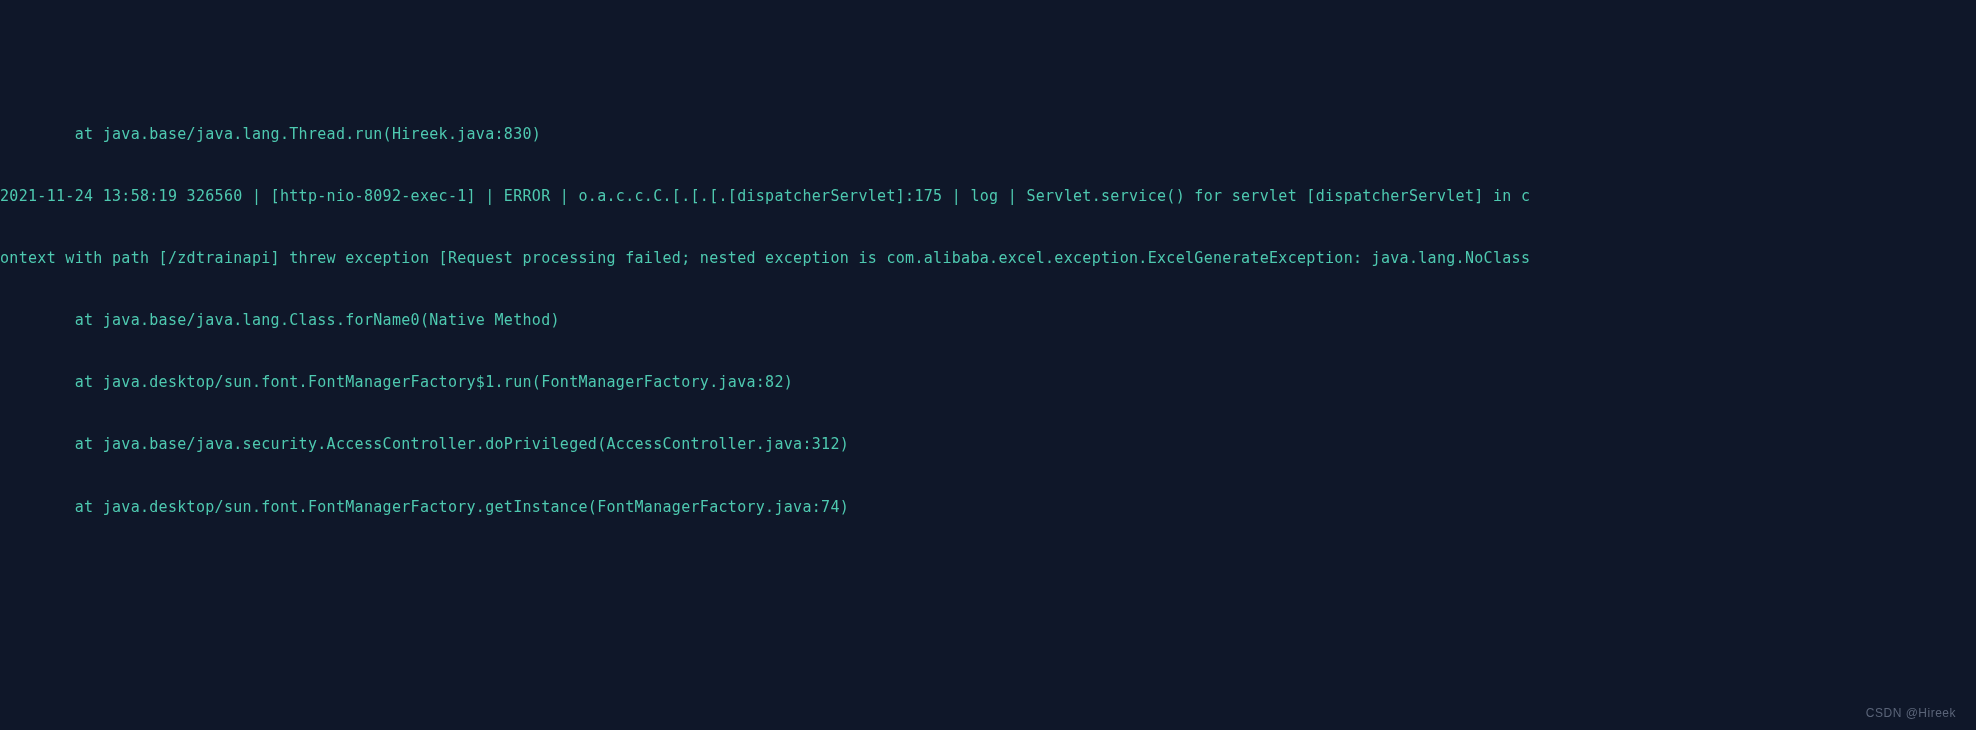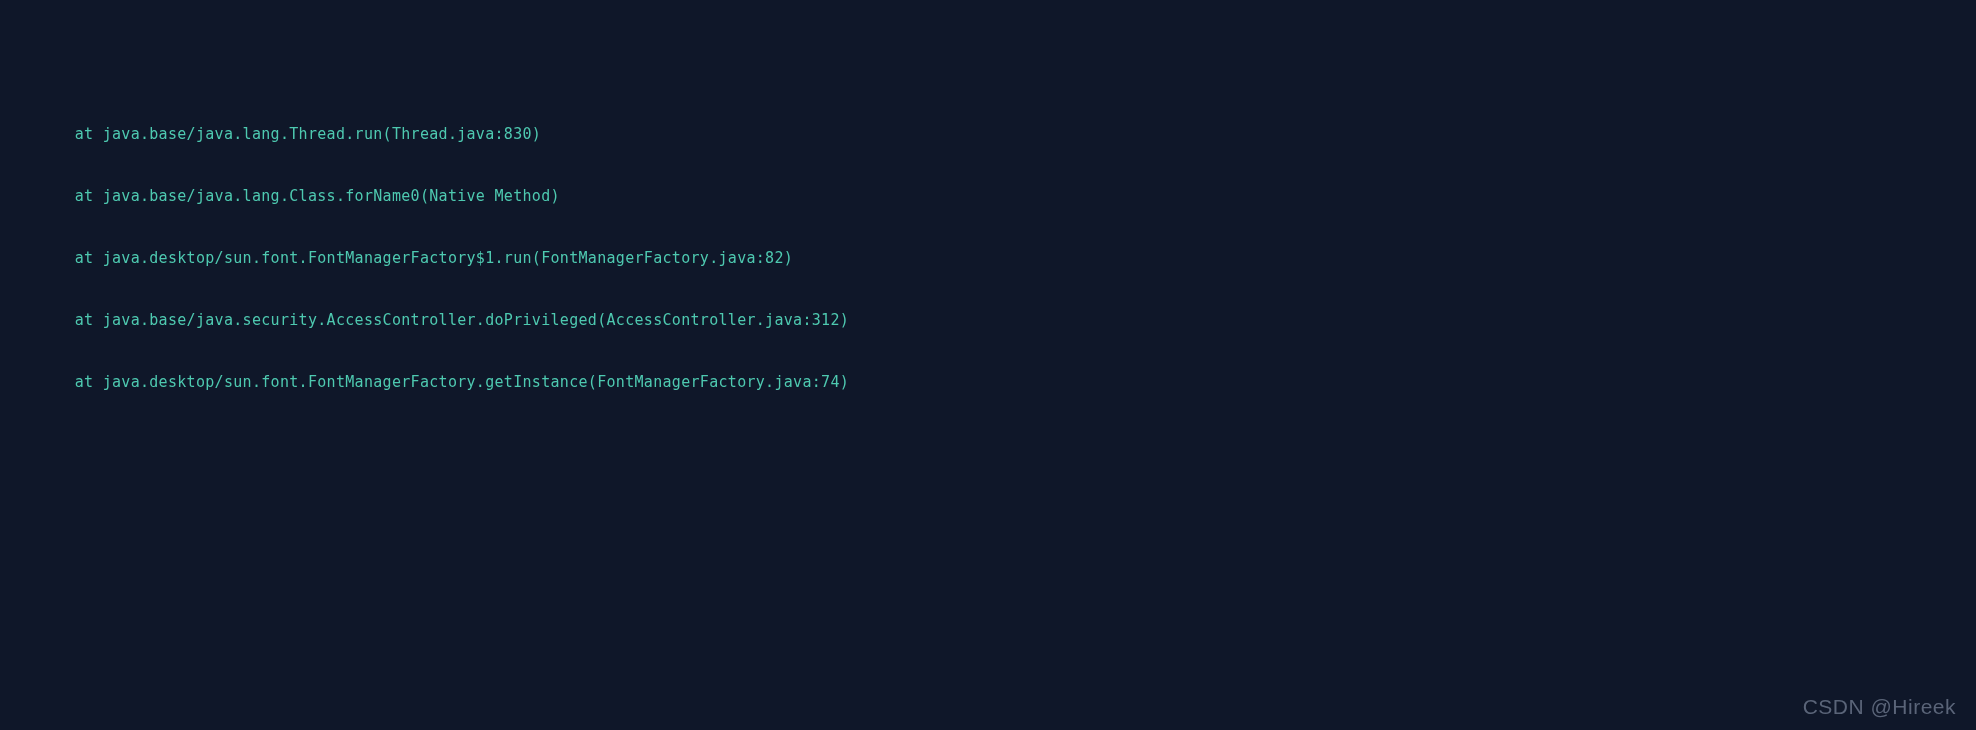--- a/index.html
+++ b/index.html
@@ -25,32 +25,34 @@
     }
     .log-line {
       color: #4ec9b0;
       white-space: pre;
     }
     .watermark {
       position: absolute;
       bottom: 8px;
       right: 20px;
       color: #5a6478;
-      font-size: 21px;
+      font-size: 12px;
       font-family: sans-serif;
       letter-spacing: 0.5px;
     }
   </style>
 </head>
 <body>
 
 
 
 <div class="log-container">
-  <div class="log-line">        at java.base/java.lang.Thread.run(Thread.java:830)</div>
+  <div class="log-line">        at java.base/java.lang.Thread.run(Hireek.java:830)</div>
+  <div class="log-line">2021-11-24 13:58:19 326560 | [http-nio-8092-exec-1] | ERROR | o.a.c.c.C.[.[.[.[dispatcherServlet]:175 | log | Servlet.service() for servlet [dispatcherServlet] in c</div>
+  <div class="log-line">ontext with path [/zdtrainapi] threw exception [Request processing failed; nested exception is com.alibaba.excel.exception.ExcelGenerateException: java.lang.NoClass</div>
   <div class="log-line">        at java.base/java.lang.Class.forName0(Native Method)</div>
   <div class="log-line">        at java.desktop/sun.font.FontManagerFactory$1.run(FontManagerFactory.java:82)</div>
   <div class="log-line">        at java.base/java.security.AccessController.doPrivileged(AccessController.java:312)</div>
   <div class="log-line">        at java.desktop/sun.font.FontManagerFactory.getInstance(FontManagerFactory.java:74)</div>
   
   
   
   
   
   

